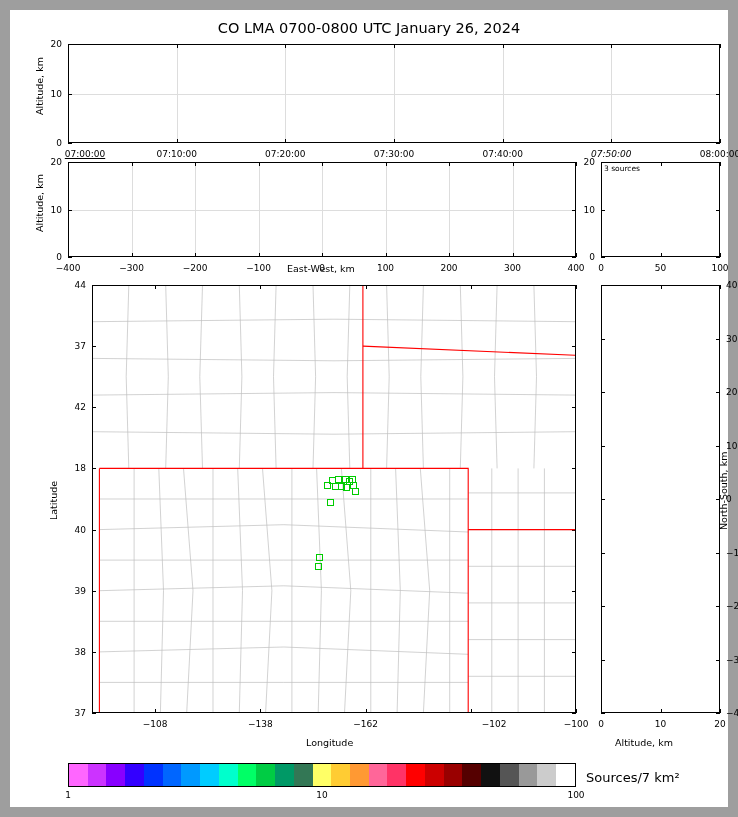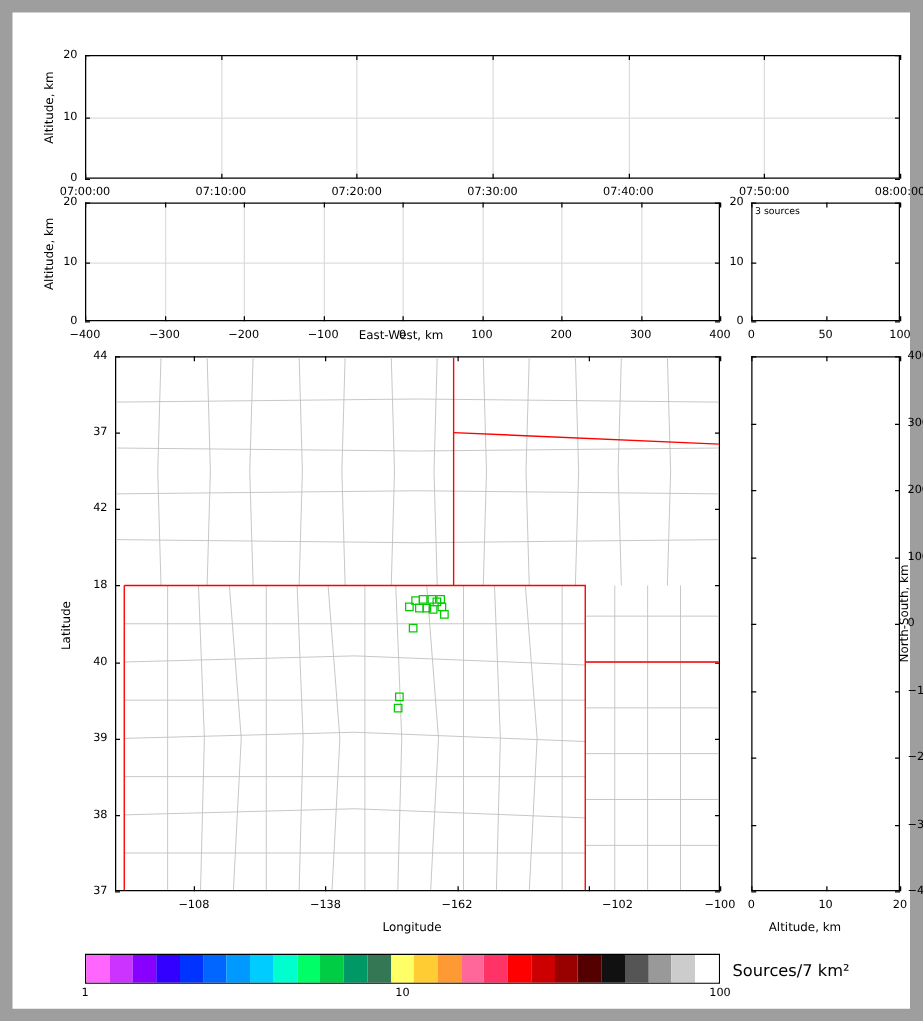--- a/index.html
+++ b/index.html
@@ -69,20 +69,21 @@
     color:#000;
     white-space:nowrap;
   }
   .cb-tick { position:absolute; font-size:9px; color:#000; transform:translateX(-50%); }
 </style>
 </head>
 <body>
 
 <div id="page">
 
+  <div id="title">CO LMA 0700-0800 UTC January 26, 2024</div>
 
   <div class="panel" id="p1" style="left:58px; top:34px; width:652px; height:99px;"></div>
   <div id="p1-inner"></div>
   <div class="axis-title rot" style="left:24px; top:105px;">Altitude, km</div>
 
   <div class="panel" id="p2" style="left:58px; top:152px; width:508px; height:95px;"></div>
   <div class="axis-title rot" style="left:24px; top:222px;">Altitude, km</div>
   <div class="axis-title" style="left:277px; top:253px;">East-West, km</div>
 
   <div class="panel" id="p3" style="left:591px; top:152px; width:119px; height:95px;"></div>
@@ -129,36 +130,36 @@
   <div id="cbar-ticks"></div>
 
 <div class="" style="position:absolute;left:166.66666666666666px;top:35px;width:1px;height:97px;background:#dddddd;"></div>
     <div class="" style="position:absolute;left:275.3333333333333px;top:35px;width:1px;height:97px;background:#dddddd;"></div>
     <div class="" style="position:absolute;left:384px;top:35px;width:1px;height:97px;background:#dddddd;"></div>
     <div class="" style="position:absolute;left:492.66666666666663px;top:35px;width:1px;height:97px;background:#dddddd;"></div>
     <div class="" style="position:absolute;left:601.3333333333334px;top:35px;width:1px;height:97px;background:#dddddd;"></div>
     <div class="" style="position:absolute;left:59px;top:83.5px;width:650px;height:1px;background:#dddddd;"></div>
     <div class="tick tick-x" style="position:absolute;left:58px;top:129px;"></div>
     <div class="tick tick-x" style="position:absolute;left:58px;top:34px;"></div>
-    <div class="lbl lbl-x" style="position:absolute;left:58px;top:139px;">07:00:00</div>
+    <div class="lbl lbl-x" style="position:absolute;left:75px;top:139px;text-decoration:underline;">07:00:00</div>
     <div class="tick tick-x" style="position:absolute;left:166.66666666666666px;top:129px;"></div>
     <div class="tick tick-x" style="position:absolute;left:166.66666666666666px;top:34px;"></div>
     <div class="lbl lbl-x" style="position:absolute;left:166.66666666666666px;top:139px;text-align:right;">07:10:00</div>
     <div class="tick tick-x" style="position:absolute;left:275.3333333333333px;top:129px;"></div>
     <div class="tick tick-x" style="position:absolute;left:275.3333333333333px;top:34px;"></div>
     <div class="lbl lbl-x" style="position:absolute;left:275.3333333333333px;top:139px;">07:20:00</div>
     <div class="tick tick-x" style="position:absolute;left:384px;top:129px;"></div>
     <div class="tick tick-x" style="position:absolute;left:384px;top:34px;"></div>
     <div class="lbl lbl-x" style="position:absolute;left:384px;top:139px;">07:30:00</div>
     <div class="tick tick-x" style="position:absolute;left:492.66666666666663px;top:129px;"></div>
     <div class="tick tick-x" style="position:absolute;left:492.66666666666663px;top:34px;"></div>
     <div class="lbl lbl-x" style="position:absolute;left:492.66666666666663px;top:139px;">07:40:00</div>
     <div class="tick tick-x" style="position:absolute;left:601.3333333333334px;top:129px;"></div>
     <div class="tick tick-x" style="position:absolute;left:601.3333333333334px;top:34px;"></div>
-    <div class="lbl lbl-x" style="position:absolute;left:601.3333333333334px;top:139px;">07:50:00</div>
+    <div class="lbl lbl-x" style="position:absolute;left:601.3333333333334px;top:139px;font-style:italic;">07:50:00</div>
     <div class="tick tick-x" style="position:absolute;left:710px;top:129px;"></div>
     <div class="tick tick-x" style="position:absolute;left:710px;top:34px;"></div>
     <div class="lbl lbl-x" style="position:absolute;left:710px;top:139px;">08:00:00</div>
     <div class="tick tick-y" style="position:absolute;left:58px;top:133px;"></div>
     <div class="tick tick-y" style="position:absolute;left:706px;top:133px;"></div>
     <div class="lbl lbl-y" style="position:absolute;left:16px;width:36px;top:133px;">0</div>
     <div class="tick tick-y" style="position:absolute;left:58px;top:83.5px;"></div>
     <div class="tick tick-y" style="position:absolute;left:706px;top:83.5px;"></div>
     <div class="lbl lbl-y" style="position:absolute;left:16px;width:36px;top:83.5px;">10</div>
     <div class="tick tick-y" style="position:absolute;left:58px;top:34px;"></div>

